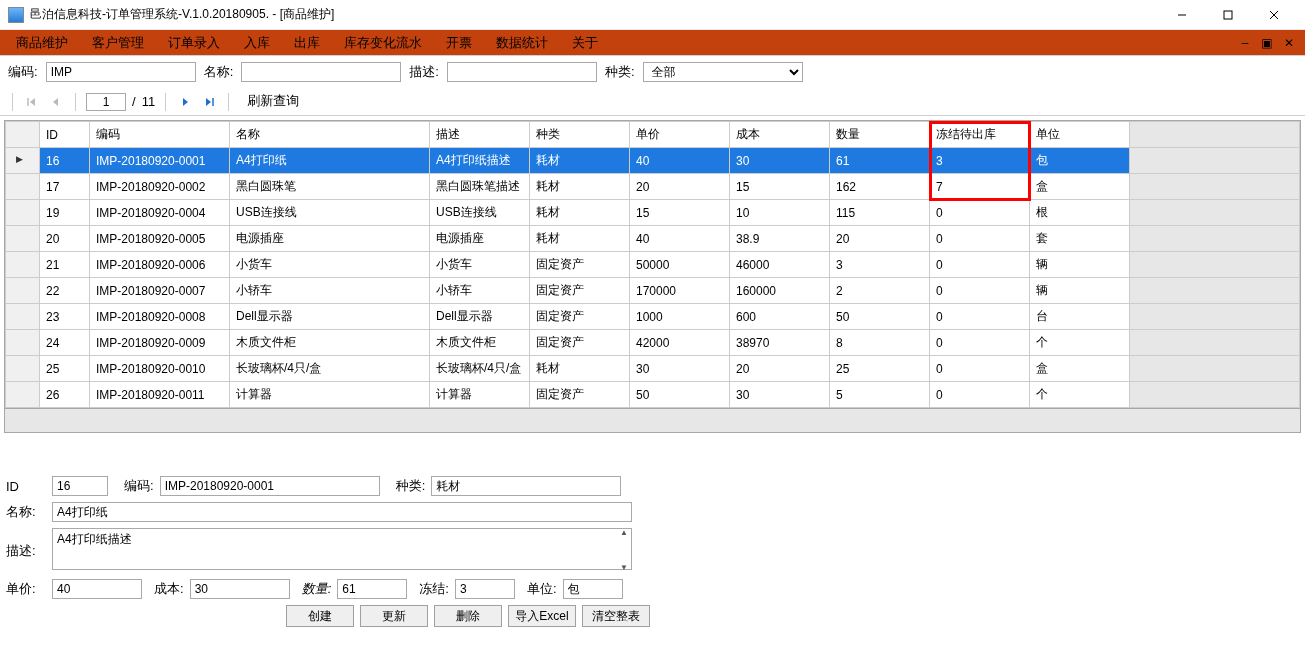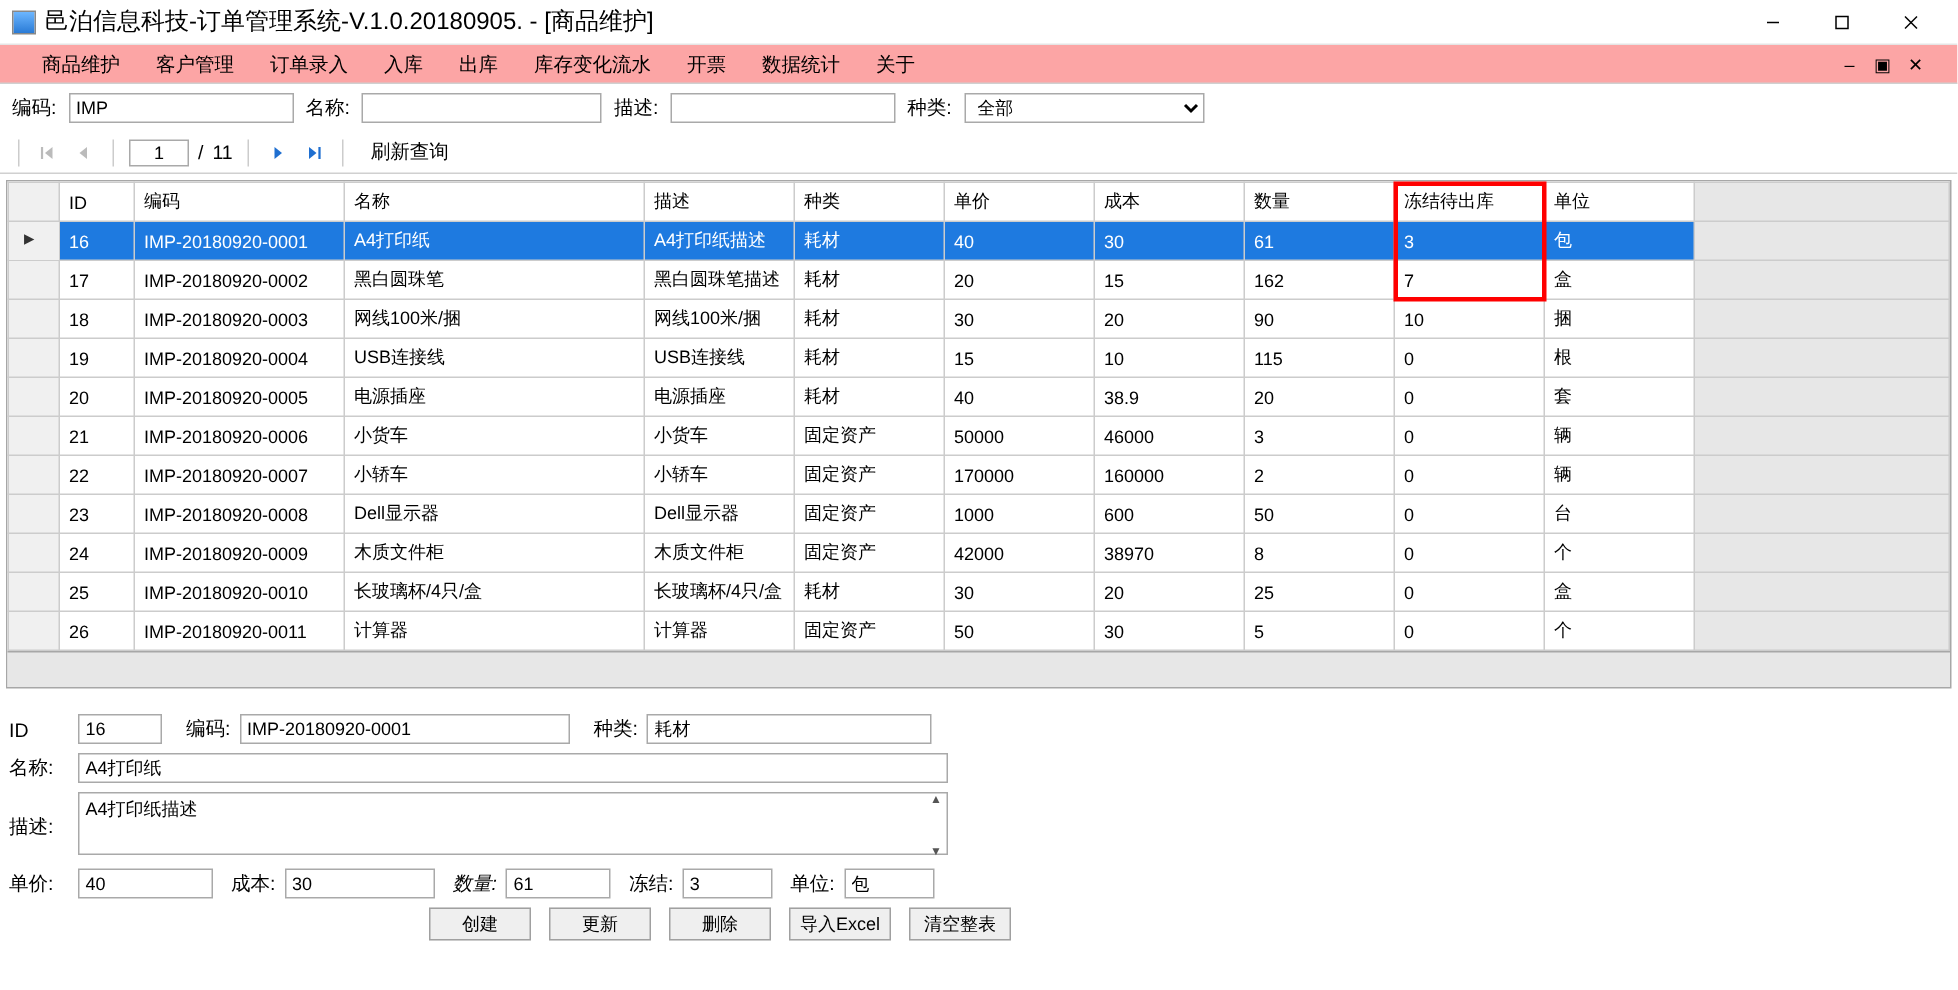--- a/index.html
+++ b/index.html
@@ -1,27 +1,27 @@
 <!DOCTYPE html>
 <html><head>
 <meta charset="utf-8">
 <style>
   * { box-sizing: border-box; font-family: "Microsoft YaHei", "SimSun", sans-serif; }
   html, body { margin: 0; padding: 0; background: #fff; width: 1305px; height: 660px; overflow: hidden; font-size: 12px; color: #000; }
 
   
   .titlebar { height: 30px; background: #fff; border-bottom: 1px solid #e5e5e5; display: flex; align-items: center; padding: 0 8px; }
   .titlebar .app-icon { width: 16px; height: 16px; margin-right: 6px; background: linear-gradient(#6cb6ff,#2a7bd6); border:1px solid #888; }
-  .titlebar .title-text { flex: 1; font-size: 16px; }
+  .titlebar .title-text { flex: 1; font-size: 12px; }
   .titlebar .win-controls { display: flex; gap: 0; }
   .titlebar .win-btn { width: 46px; height: 28px; display:flex; align-items:center; justify-content:center; }
   .titlebar .win-btn svg { width:10px; height:10px; }
 
   
-  .menubar { height: 26px; display:flex; align-items:center; padding: 0 16px; border-bottom:1px solid #d0d0d0; background:#fca5a5; }
+  .menubar { height: 26px; display:flex; align-items:center; padding: 0 4px; border-bottom:1px solid #d0d0d0; background:#c2410c; }
   .menubar .menu-item { padding: 4px 12px; cursor: default; font-size:13px; }
   .menubar .mdi-controls { margin-left:auto; display:flex; gap:6px; padding-right:4px; }
   .menubar .mdi-btn { width:16px; height:16px; display:flex; align-items:center; justify-content:center; font-family: "Segoe UI Symbol", sans-serif; cursor:default;}
 
   
   .filterbar { height: 32px; display:flex; align-items:center; gap:8px; padding:0 8px; font-size:13px; background:#fff; }
   .filterbar label { white-space:nowrap; }
   .filterbar input.txt, .filterbar select { font-size:12px; height:20px; padding:0 4px; border:1px solid #a9a9a9; background:#fff; }
   .filterbar .code-in { width:150px; }
   .filterbar .name-in { width:160px; }
@@ -51,21 +51,21 @@
 
   
   .highlight-box { position:absolute; border:3px solid #ff0000; pointer-events:none; }
 
   
   .details { position:absolute; left:6px; right:6px; top:476px; background:#fff; font-size:13px; }
   .details .row { display:flex; align-items:center; margin-bottom:6px; gap:6px; }
   .details label { width:40px; text-align:left; }
   .details input.d-in { height:20px; border:1px solid #a9a9a9; padding:0 4px; font-size:12px; }
   .details textarea.d-in { border:1px solid #a9a9a9; padding:2px 4px; font-size:12px; resize:none; }
-  .details .btnrow { display:flex; gap:12px; padding-left:280px; }
+  .details .btnrow { display:flex; padding-left:280px; }
   .details button { width:68px; height:22px; font-size:12px; border:1px solid #a0a0a0; background:#efefef; cursor:default; }
 
   .spin { position:relative; display:inline-block; }
   .spin .arrow-up, .spin .arrow-down { position:absolute; right:2px; width:12px; height:8px; font-size:8px; line-height:8px; text-align:center; color:#555; }
   .spin .arrow-up { top:1px; } .spin .arrow-down { bottom:1px; }
 
   .container { position:relative; width:1305px; height:660px; }
 </style>
 </head>
 <body>
@@ -216,34 +216,20 @@
               <td>耗材</td>
               <td>20</td>
               <td>15</td>
               <td>162</td>
               <td>7</td>
               <td>盒</td>
               <td style="background: rgb(231, 231, 231);"></td>
             </tr>
             <tr>
               <td class="rowhdr"></td>
-              <td>18</td>
-              <td>IMP-20180920-0003</td>
-              <td>网线100米/捆</td>
-              <td>网线100米/捆</td>
-              <td>耗材</td>
-              <td>30</td>
-              <td>20</td>
-              <td>90</td>
-              <td>10</td>
-              <td>捆</td>
-              <td style="background: rgb(231, 231, 231);"></td>
-            </tr>
-            <tr>
-              <td class="rowhdr"></td>
               <td>19</td>
               <td>IMP-20180920-0004</td>
               <td>USB连接线</td>
               <td>USB连接线</td>
               <td>耗材</td>
               <td>15</td>
               <td>10</td>
               <td>115</td>
               <td>0</td>
               <td>根</td>

